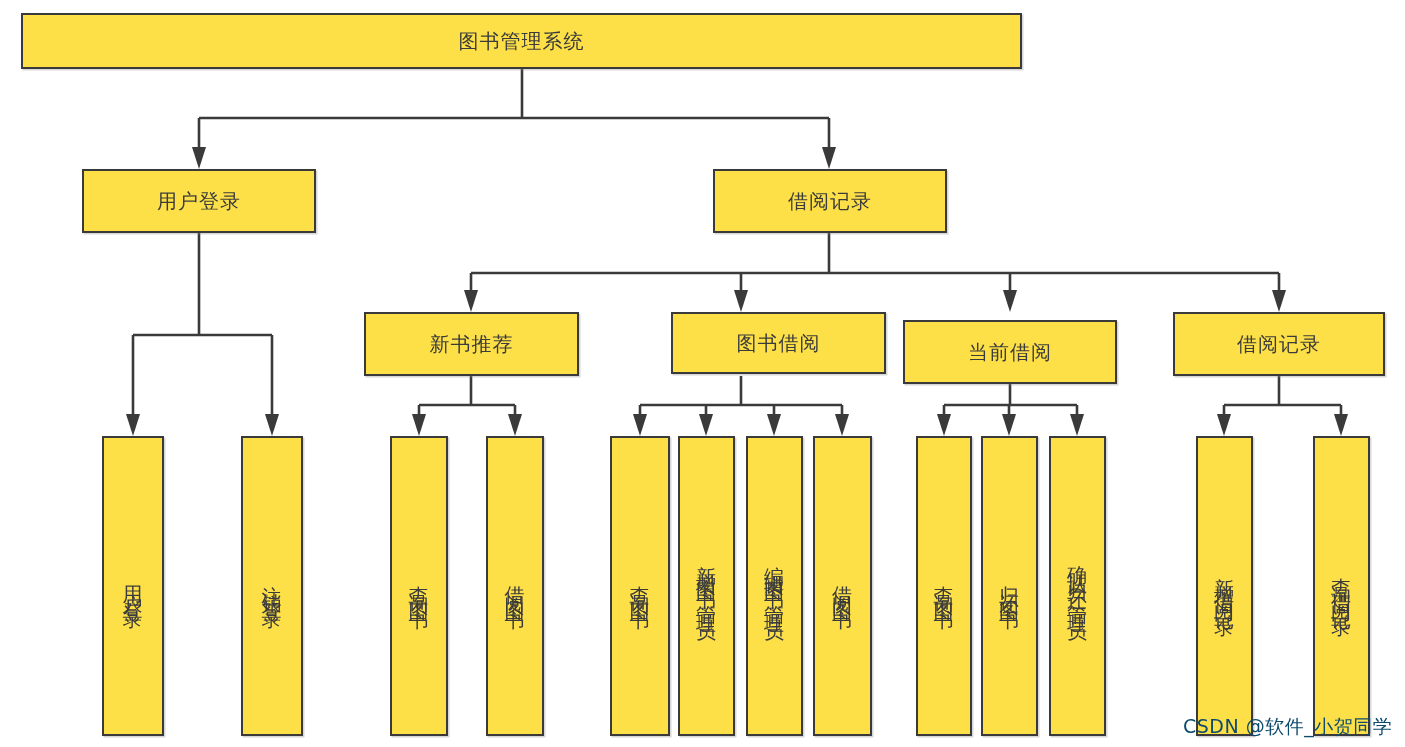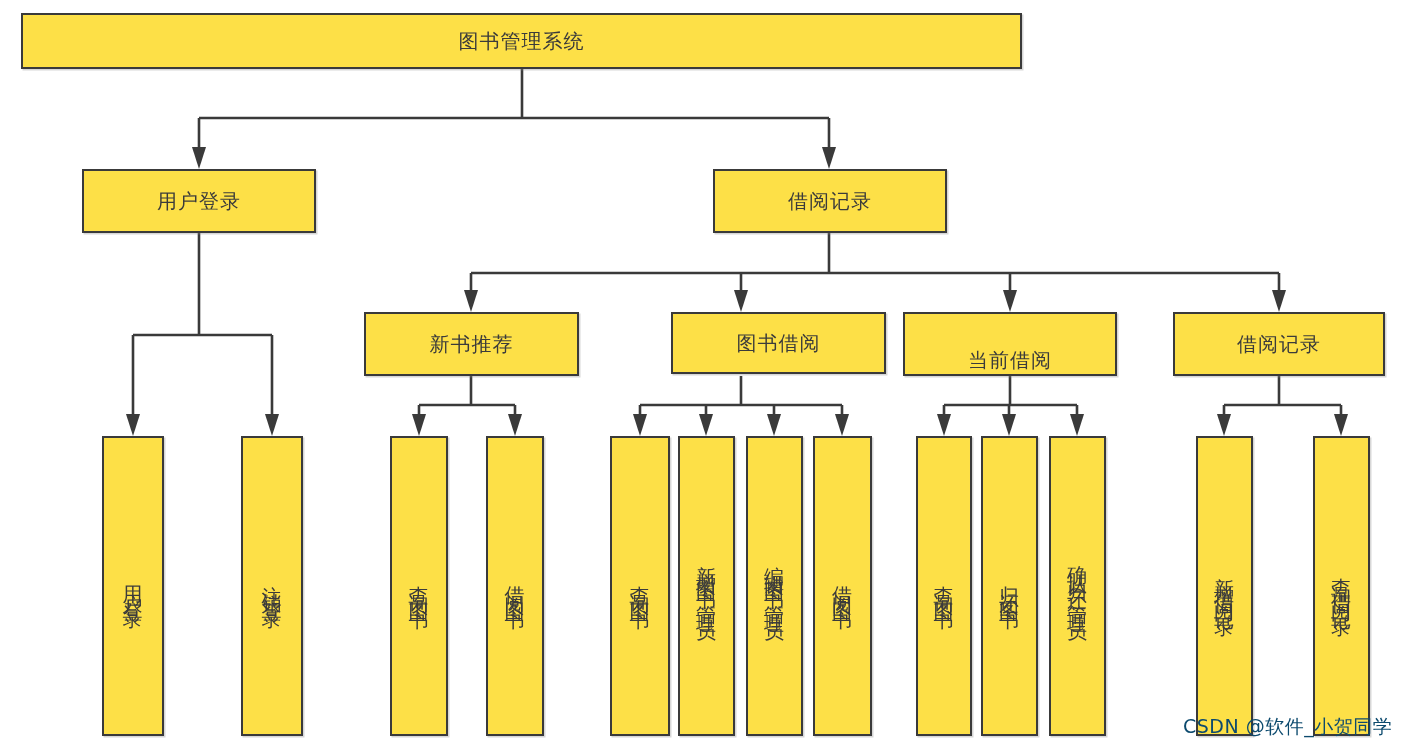--- a/index.html
+++ b/index.html
@@ -55,21 +55,21 @@
     z-index: 5;
     letter-spacing: 0.5px;
   }
 
   
   .n-root   { left: 21px;  top: 13px;  width: 1001px; height: 56px; }
   .n-login  { left: 82px;  top: 169px; width: 234px;  height: 64px; }
   .n-mgmt   { left: 713px; top: 169px; width: 234px;  height: 64px; }
   .n-nb     { left: 364px; top: 312px; width: 215px;  height: 64px; font-family: Liberation Serif, serif; }
   .n-bb     { left: 655px; top: 312px; width: 215px;  height: 62px; margin-left: 16px; }
-  .n-cb     { left: 903px; top: 312px; width: 214px;  height: 64px; align-items: flex-end; }
+  .n-cb     { left: 903px; top: 320px; width: 214px;  height: 64px; }
   .n-br     { left: 1173px;top: 312px; width: 212px;  height: 64px; }
 
   .leaf { top: 436px; height: 300px; }
   .l-a1 { left: 102px;  width: 62px; }
   .l-a2 { left: 241px;  width: 62px; }
   .l-b1 { left: 390px;  width: 58px; }
   .l-b2 { left: 486px;  width: 58px; }
   .l-c1 { left: 610px;  width: 60px; }
   .l-c2 { left: 678px;  width: 57px; }
   .l-c3 { left: 746px;  width: 57px; }

